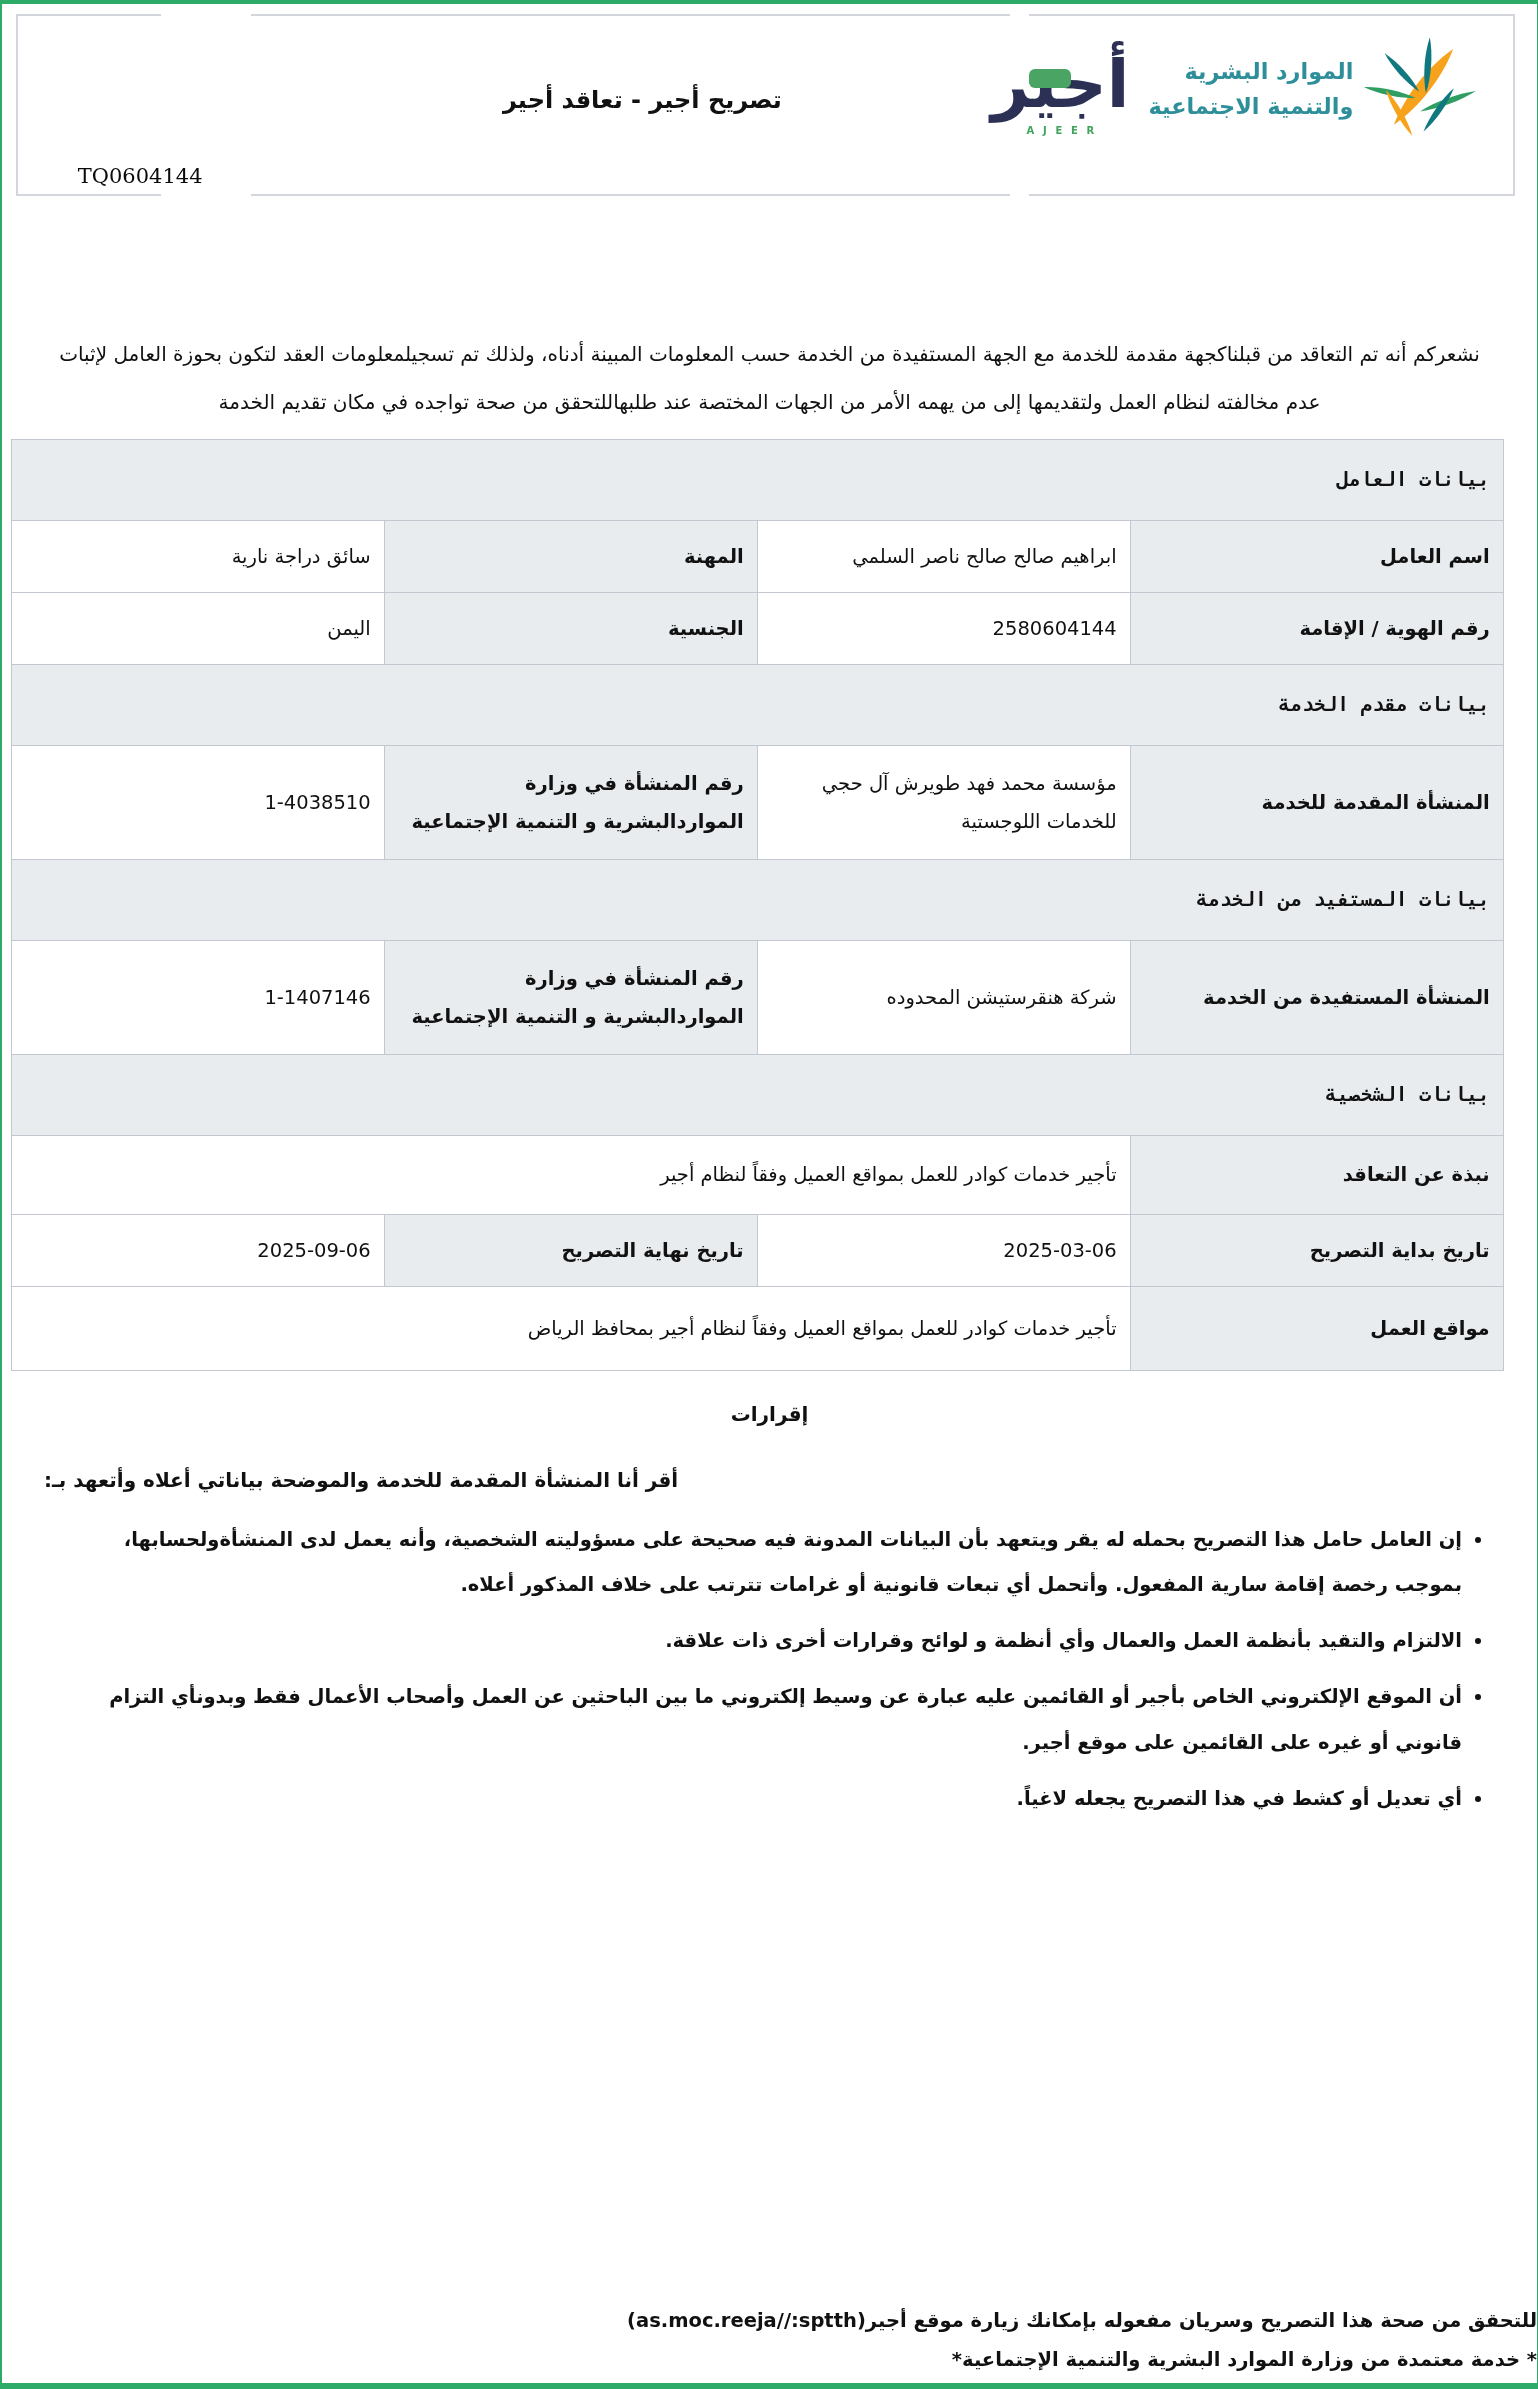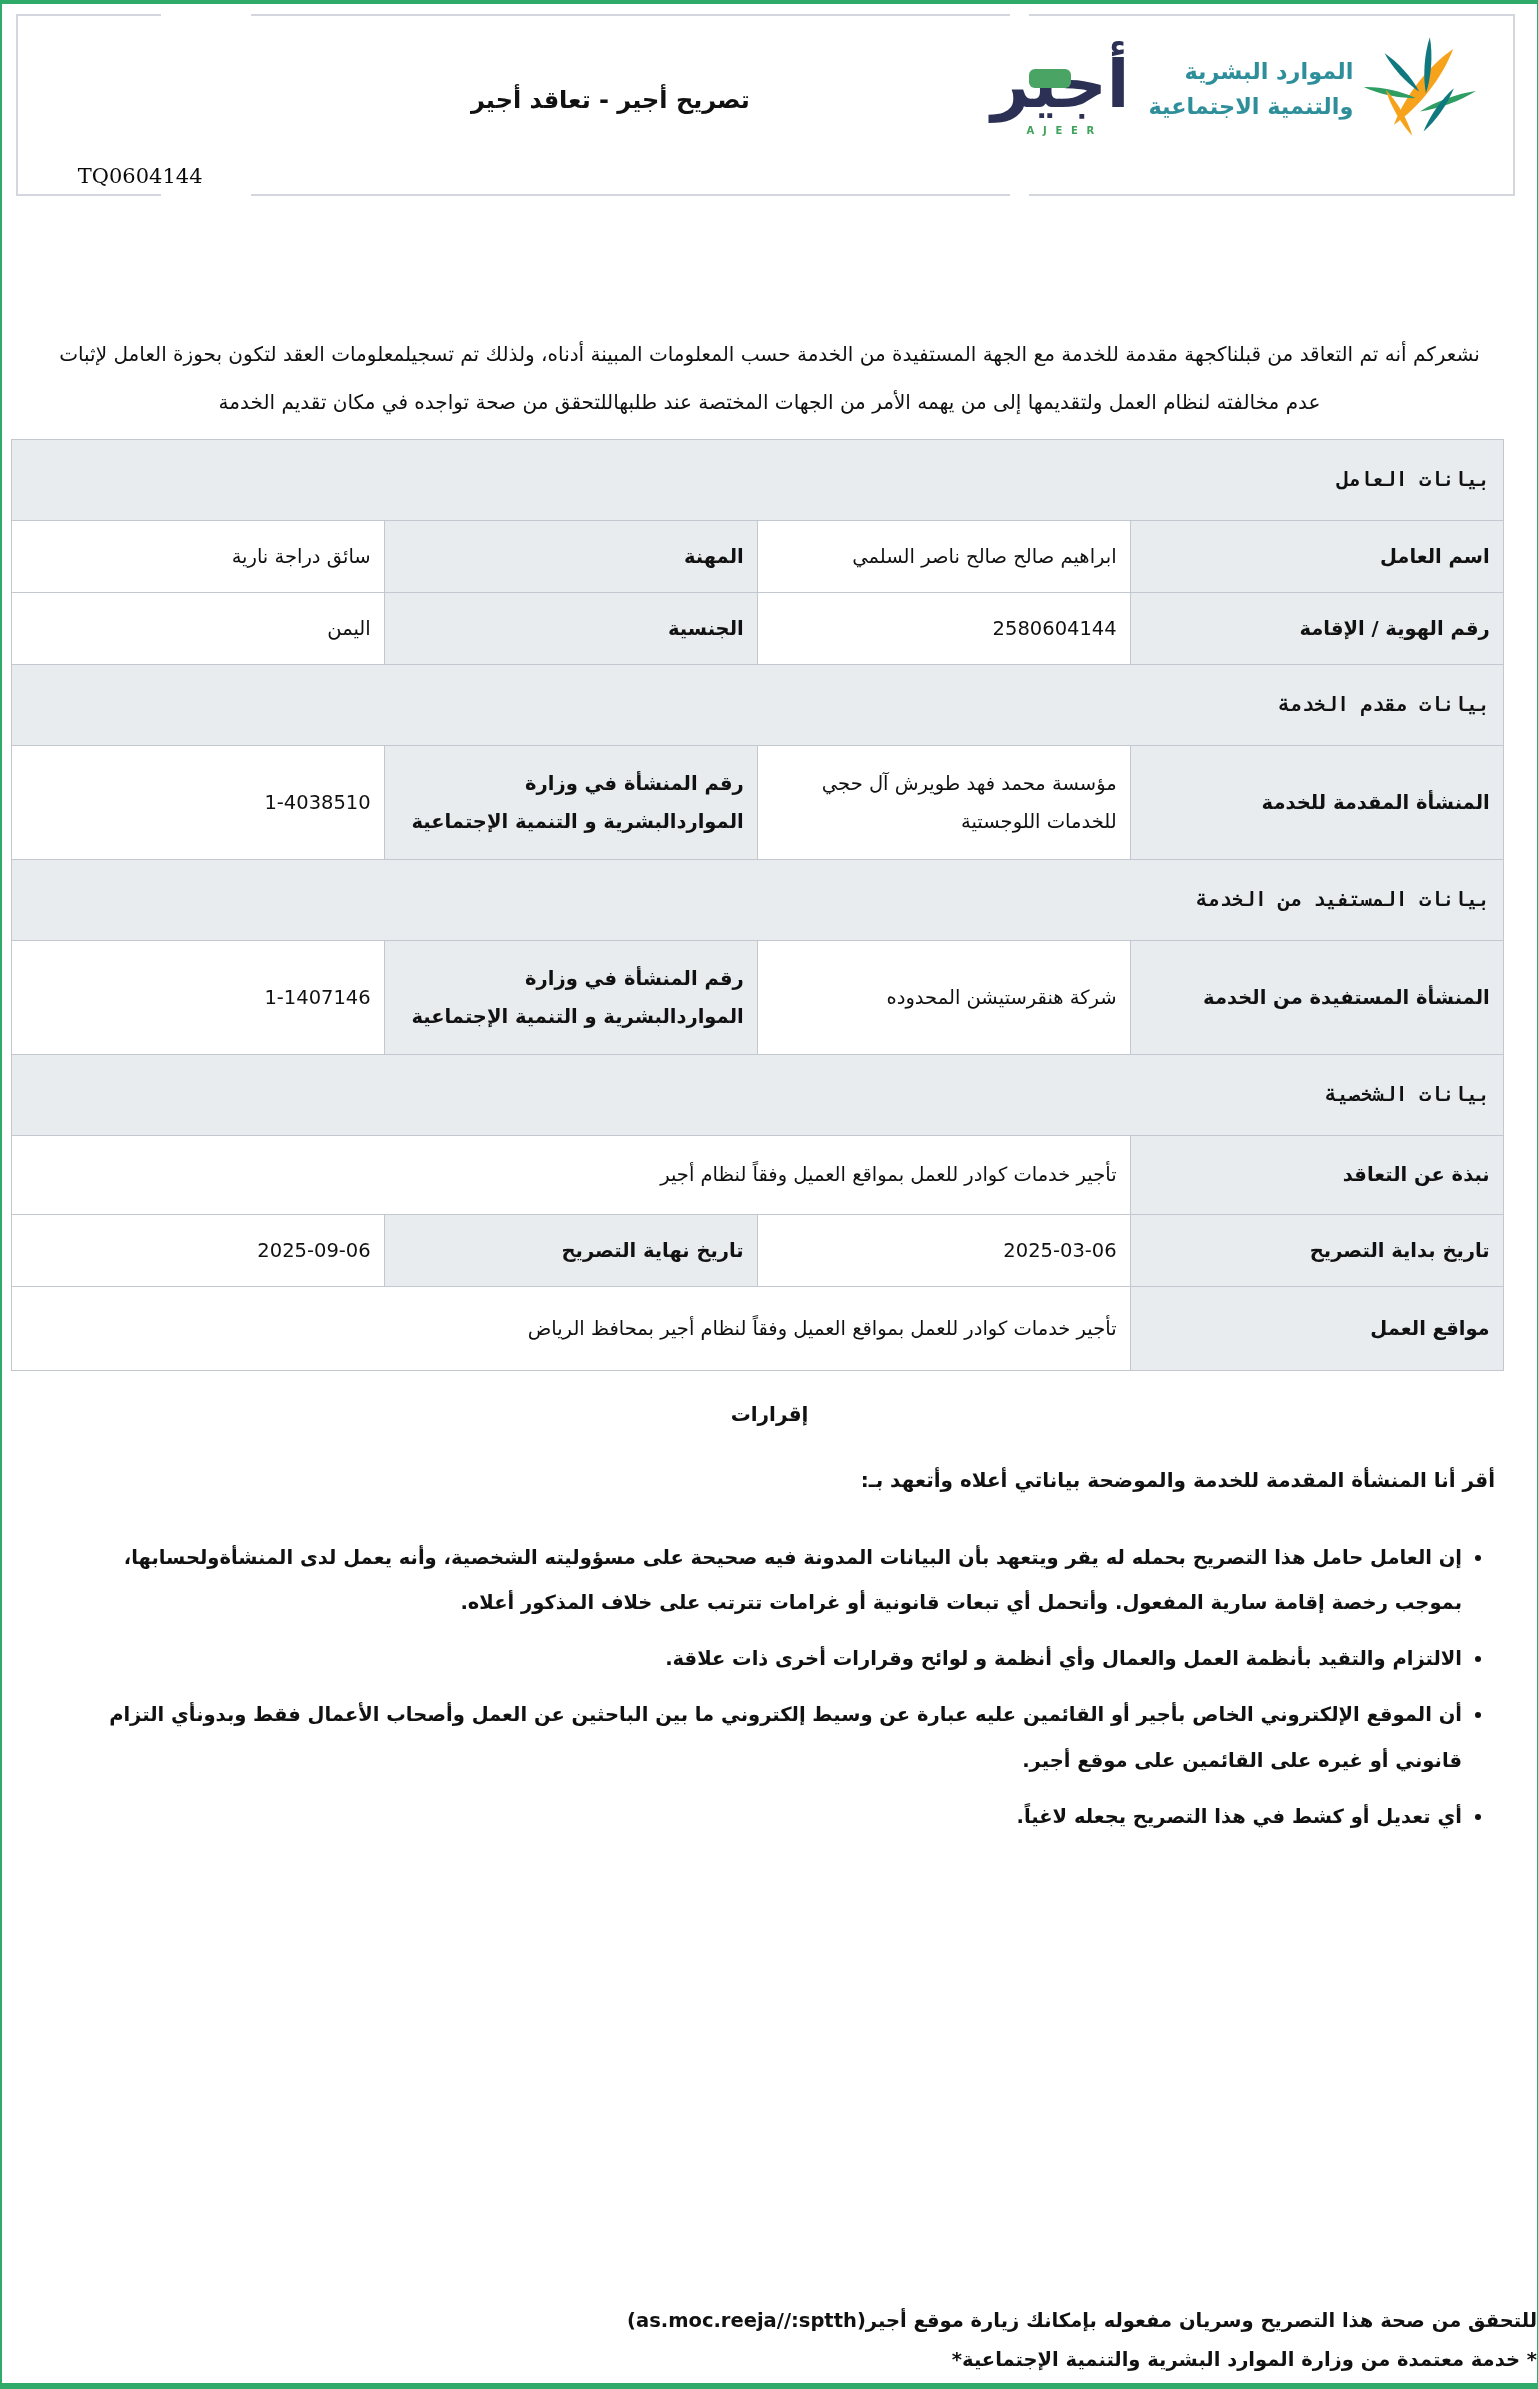--- a/index.html
+++ b/index.html
@@ -23,21 +23,21 @@
     border:2.2px solid #d3d6dc;
     background:#fff;
   }
   .border-gap{ position:absolute; height:3.6px; background:#fff; }
   .border-gap.g1{ left:143px; width:90px; }
   .border-gap.g2{ left:992px; width:19px; }
   .border-gap.top{ top:-2.9px; }
   .border-gap.bot{ bottom:-2.9px; }
 
   .doc-title{
-    position:absolute; top:47%; left:592px;
+    position:absolute; top:47%; left:624px;
     transform:translate(-50%,-50%);
     direction:rtl;
     font-size:24px; font-weight:bold; letter-spacing:0.7px;
     white-space:nowrap;
   }
   .doc-number{
     position:absolute; left:27.4px; bottom:5.8px;
     font-family:"DejaVu Serif", serif;
     font-size:21px; color:#0a0a0a;margin-left:32px;
   }
@@ -108,22 +108,22 @@
   tr.h-m{ height:79px; }
   tr.h-loc{ height:84px; }
 
   
   .decl-title{
     margin-top:31px;
     direction:rtl; text-align:center;
     font-size:20px; font-weight:bold;
   }
   .decl-intro{
-    margin:42px 42px 18px 42px;
-    direction:rtl; text-align:right;
+    margin:42px 42px 0 42px;
+    direction:rtl; text-align:left;
     font-size:20px; font-weight:bold;
   }
   ul.decl-list{
     margin:24.6px 42px 0 94px;
     padding:0; padding-inline-start:33px;
     direction:rtl;
     list-style:disc;
   }
   ul.decl-list li{
     font-size:19.5px; font-weight:bold;

